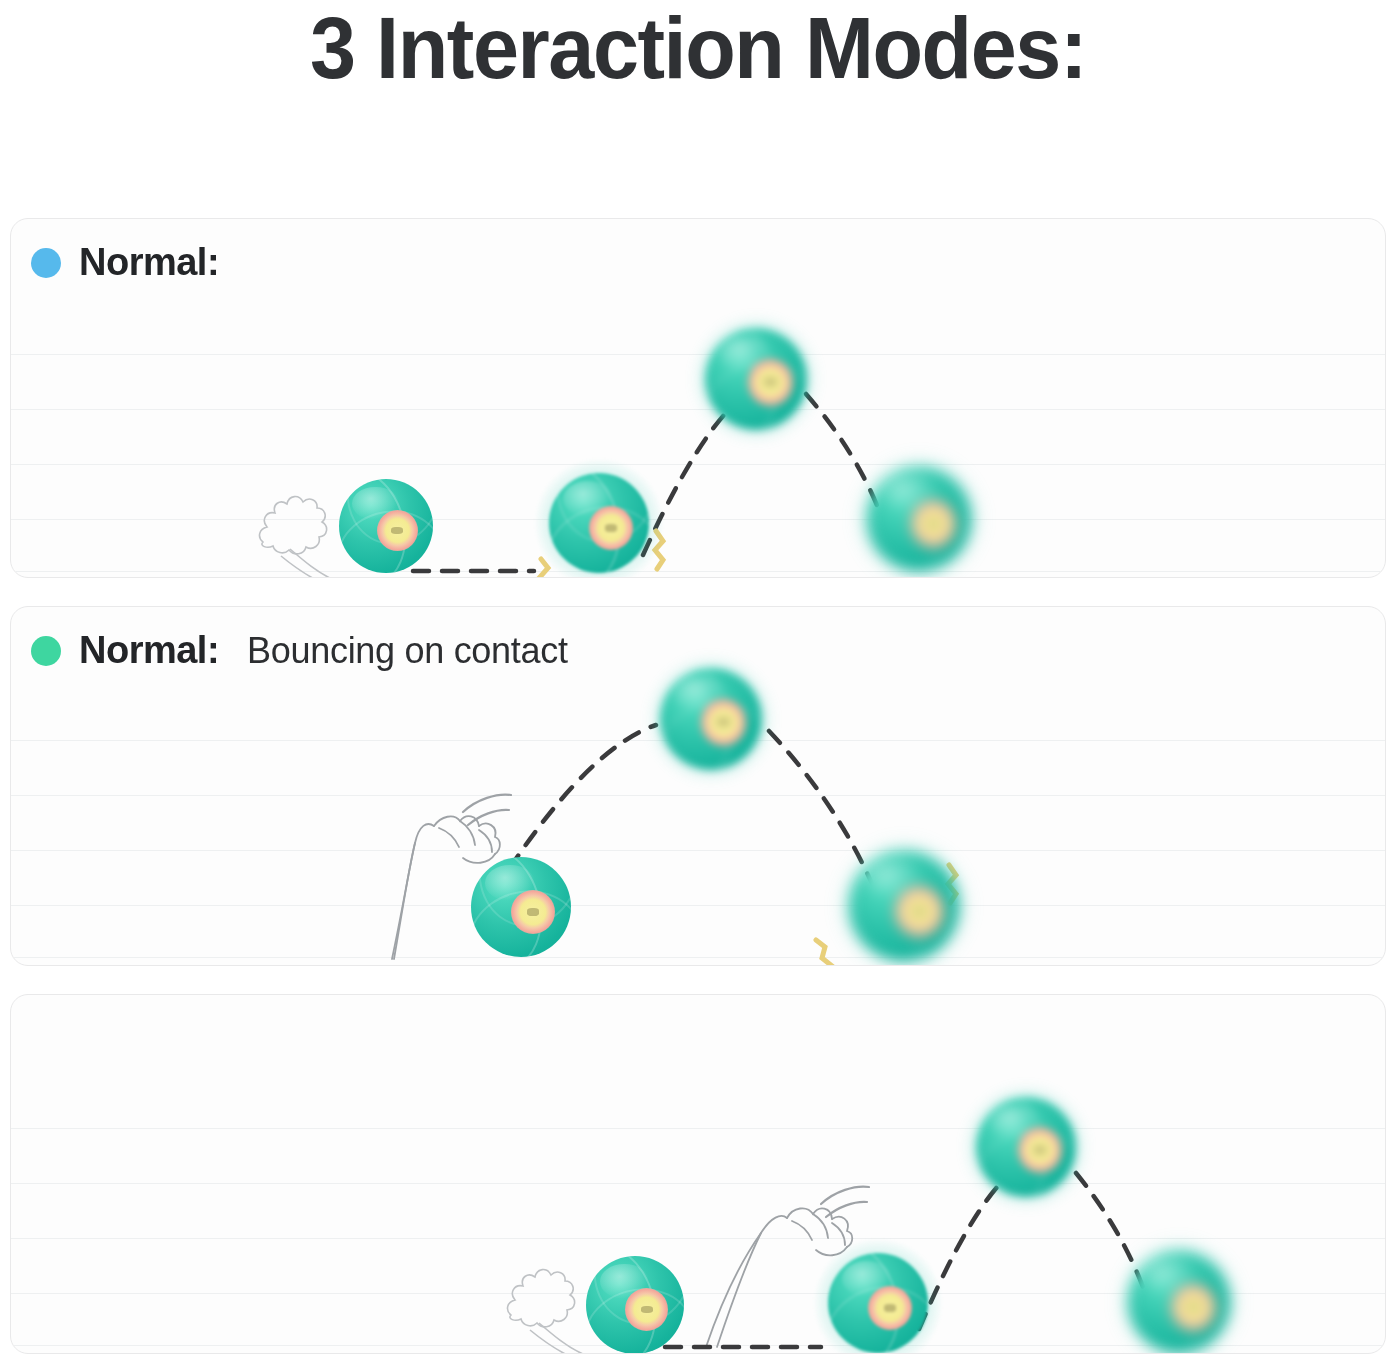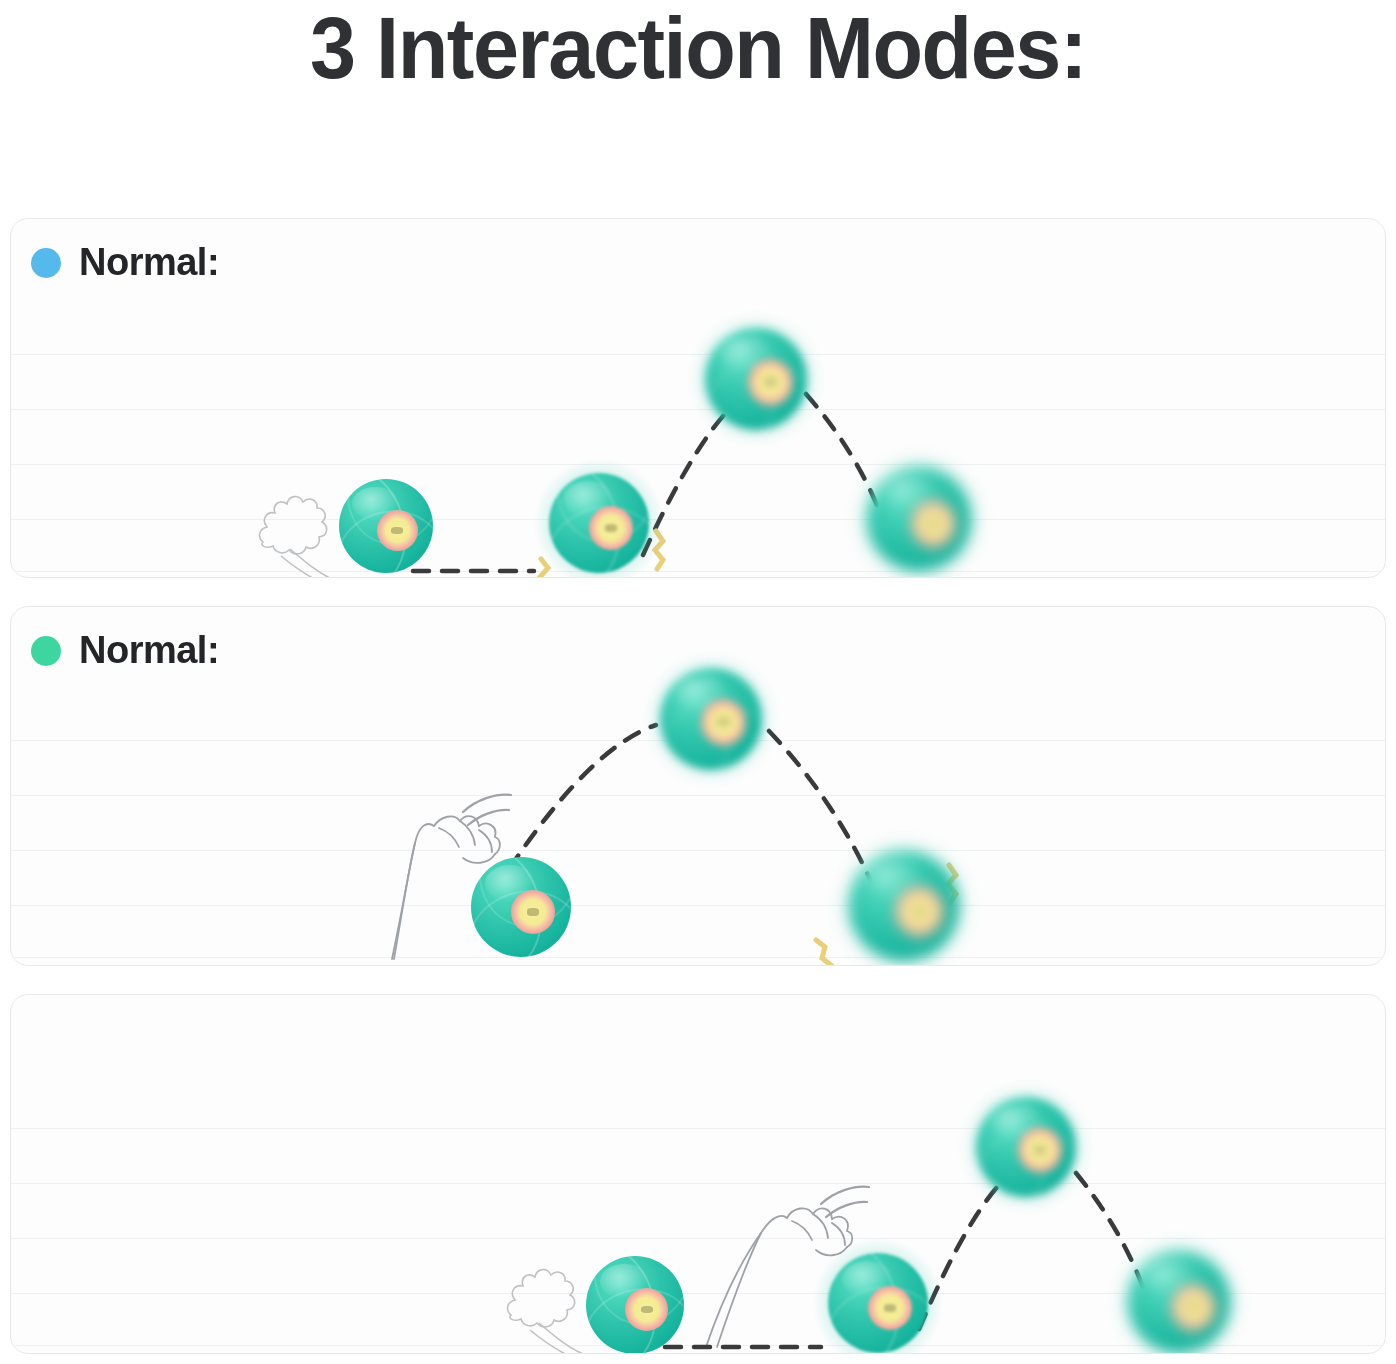--- a/index.html
+++ b/index.html
@@ -263,20 +263,21 @@
       <div class="rule" style="top:133px"></div>
       <div class="rule" style="top:188px"></div>
       <div class="rule" style="top:243px"></div>
       <div class="rule" style="top:298px"></div>
       <div class="rule" style="top:350px"></div>
     </div>
 
     <div class="panel-head">
       <span class="mode-dot" style="background:#3ed6a0"></span>
       <span class="mode-title">Normal:</span>
+      <span class="mode-desc">Bouncing on contact</span>
     </div>
 
     <div class="scene">
       <svg width="1376" height="360" viewBox="0 0 1376 360">
 
         <g fill="none" stroke="#9ea2a6" stroke-width="1.8" stroke-linecap="round">
           <path d="M381 352 C 392 300, 398 262, 404 236 C 408 218, 416 214, 423 219"></path>
           <path d="M423 219 C 430 209, 443 206, 449 214 C 455 206, 466 208, 468 219"></path>
           <path d="M468 219 C 476 213, 487 219, 484 230 C 490 232, 491 242, 484 247"></path>
           <path d="M484 247 C 478 257, 462 259, 452 251"></path>

